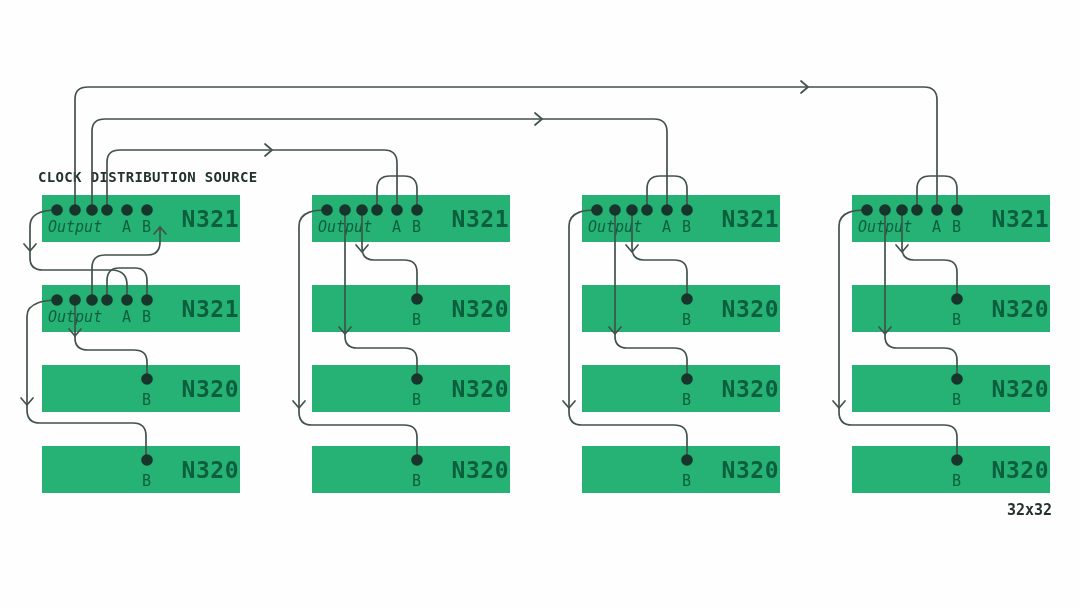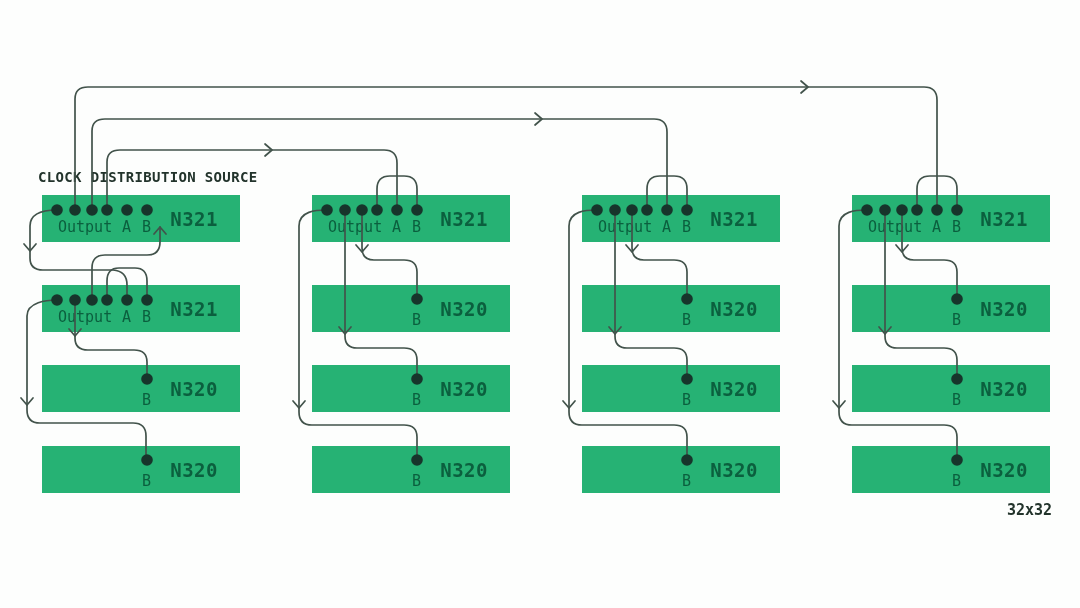--- a/index.html
+++ b/index.html
@@ -10,25 +10,25 @@
   .title{
     position:absolute;left:38px;top:169px;font-size:14px;font-weight:bold;
     letter-spacing:.35px;color:var(--title);white-space:nowrap;
   }
   .footnote{
     position:absolute;left:1007px;top:501px;font-size:15px;font-weight:bold;
     color:var(--title);white-space:nowrap;text-align:right;
   }
   .box{position:absolute;width:198px;height:47px;background:var(--box);}
   .model{
-    position:absolute;right:22px;top:0;height:100%;display:flex;align-items:center;
-    font-size:19px;font-weight:bold;letter-spacing:.5px;color:var(--label);
+    position:absolute;right:1px;top:0;height:100%;display:flex;align-items:center;
+    font-size:23px;font-weight:bold;letter-spacing:.5px;color:var(--label);
   }
   .plabel{position:absolute;top:23px;font-size:15px;color:var(--label);white-space:pre;}
-  .p-output{left:16px;}
+  .p-output{left:6px;font-style:italic;}
   .p-a{left:80px;}
   .p-b{left:100px;}
   .b-in{position:absolute;left:100px;top:26px;font-size:15px;color:var(--label);}
   #wires{position:absolute;left:0;top:0;z-index:2;pointer-events:none;}
   #wires path.wire{fill:none;stroke:var(--line);stroke-width:1.7;stroke-linecap:round;stroke-linejoin:round;}
   #wires circle{fill:var(--dot);}
 </style>
 </head>
 <body>
 

